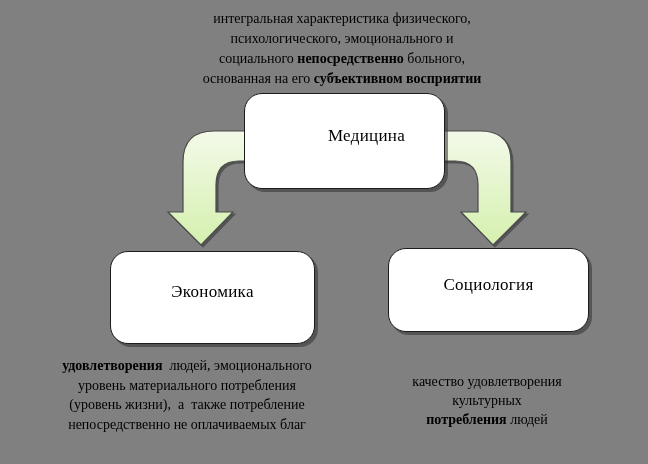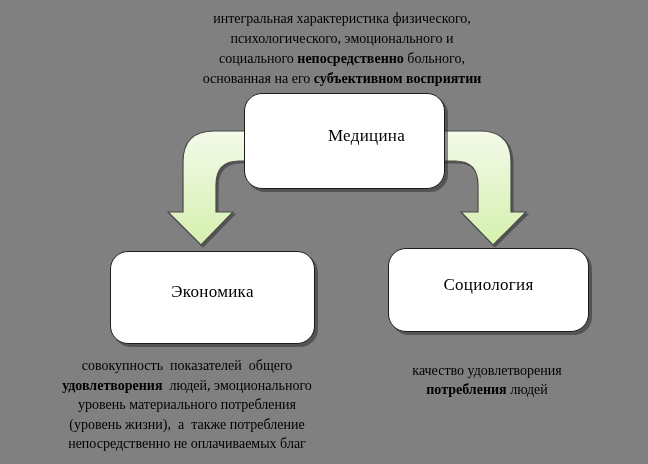--- a/index.html
+++ b/index.html
@@ -36,21 +36,21 @@
     line-height: 20px;
   }
   .econ-text {
     left: 16px;
     top: 356px;
     width: 318px;
     line-height: 19.5px;
   }
   .soc-text {
     left: 356px;
-    top: 361px;
+    top: 372px;
     width: 238px;
     line-height: 19px;
   }
   .arrows {
     position: absolute;
     left: 0;
     top: 0;
     z-index: 1;
   }
   .arrow-shape {
@@ -105,25 +105,25 @@
     <span>Медицина</span>
   </div>
   <div class="node node-economics">
     <span>Экономика</span>
   </div>
   <div class="node node-sociology">
     <span>Социология</span>
   </div>
 
   <div class="textblock econ-text">
-    <div class="line"><span>совокупность  показателей  общего</span></div>
     <div class="line"><span class="b">удовлетворения</span><span>  людей, эмоционального</span></div>
     <div class="line"><span>уровень материального потребления</span></div>
     <div class="line"><span>(уровень жизни),  а  также потребление</span></div>
     <div class="line"><span>непосредственно не оплачиваемых благ</span></div>
   </div>
 
   <div class="textblock soc-text">
     <div class="line"><span>качество удовлетворения</span></div>
+    <div class="line"><span>культурных</span></div>
     <div class="line"><span class="b">потребления</span><span> людей</span></div>
   </div>
 
 </div>
 
 </body></html>

